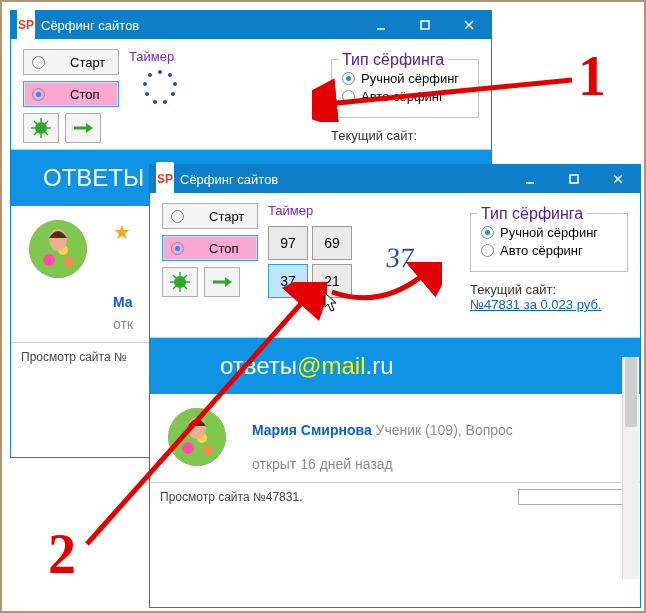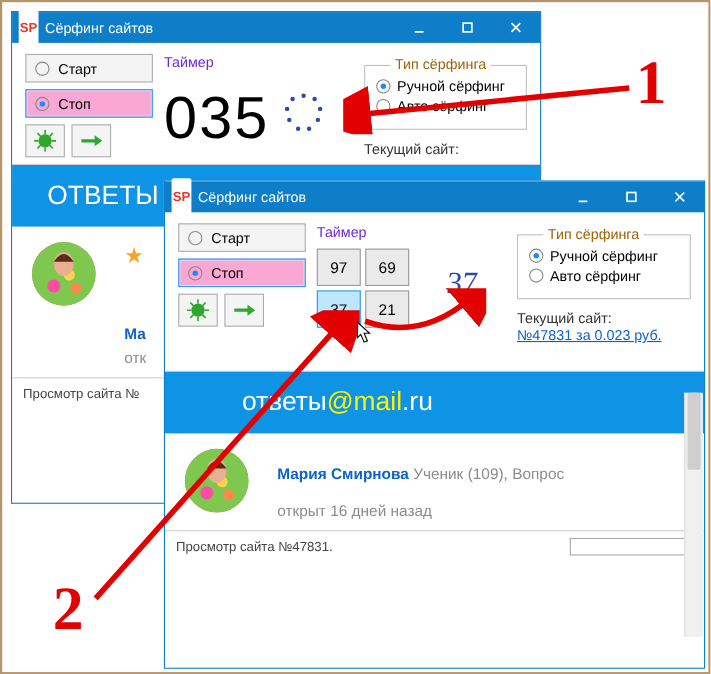--- a/index.html
+++ b/index.html
@@ -6,32 +6,32 @@
 .stage{position:relative;width:646px;height:613px;background:#fff;border:2px solid #b2956b;box-sizing:border-box;overflow:hidden}
 .window{position:absolute;background:#fff;border:1px solid #0f7ec9;box-sizing:border-box}
 .titlebar{height:28px;background:#0f7ec9;color:#fff;display:flex;align-items:center;padding:0 0 0 6px}
 .tb-icon{width:18px;height:34px;background:#fff;color:#e53a2b;font-weight:700;font-size:12px;display:flex;align-items:center;justify-content:center;margin-right:6px;border-radius:2px}
 .tb-title{flex:1}
 .tb-ctrl{width:44px;height:26px;display:flex;align-items:center;justify-content:center;color:#fff}
 .tb-ctrl svg{width:12px;height:12px;display:block}
 .tb-ctrl.close{background:transparent}
 .topbar{display:flex;padding:10px 12px 6px 12px;gap:10px;border-bottom:1px solid #d0d0d0}
 .ctrlcol{display:flex;flex-direction:column;gap:6px}
-.btn{width:116px;height:26px;border:1px solid #adadad;background:#f4f4f4;display:flex;align-items:center;gap:8px;padding:0 8px;cursor:pointer;box-sizing:border-box}
+.btn{width:96px;height:26px;border:1px solid #adadad;background:#f4f4f4;display:flex;align-items:center;gap:25px;padding:0 8px;cursor:pointer;box-sizing:border-box}
 .btn.pressed{border:1px solid #3399ff;background:#f9a8d4;box-shadow:inset 0 0 0 1px #cfe5fa}
 .radio-dot{width:11px;height:11px;border:1px solid #888;border-radius:50%;display:flex;align-items:center;justify-content:center;flex:0 0 auto}
 .radio-dot .inner{width:5px;height:5px;background:#1a8cff;border-radius:50%}
 .iconrow{display:flex;gap:6px}
 .sqbtn{width:34px;height:28px;border:1px solid #adadad;background:#f4f4f4;display:flex;align-items:center;justify-content:center;cursor:pointer}
 .sect-label{color:#6d28d9;margin-bottom:6px}
 .timer-big{font-size:54px;font-weight:400;letter-spacing:2px;line-height:1;padding-top:10px}
 .ring{width:34px;height:34px;position:relative;display:inline-block;margin-left:14px}
 .ring span{position:absolute;width:4px;height:4px;background:#2a4aa8;border-radius:50%}
 .grp{border:1px solid #c0c0c0;padding:8px 10px 10px 10px;position:relative;margin-top:10px}
-.grp .legend{position:absolute;top:-9px;left:23px;background:#fff;padding:0 4px;font-size:13px;color:#a16207}
+.grp .legend{position:absolute;top:-9px;left:6px;background:#fff;padding:0 4px;font-size:16px;color:#4c1d95}
 .radioline{display:flex;align-items:center;gap:6px;margin:3px 0;cursor:pointer}
 .cur{margin-top:10px;color:#333}
 .cur a{color:#0b61ce;text-decoration:underline}
 .banner{height:56px;background:#0f94e5;color:#fff;display:flex;align-items:center;padding-left:32px;font-size:24px}
 .banner .mail{color:#fff200}
 .banner .ru{color:#fff}
 .content{display:flex;padding:14px 18px 10px 18px;gap:14px}
 .avatar{width:58px;height:58px;border-radius:50%;overflow:hidden;flex:0 0 auto;background:radial-gradient(circle at 30% 30%,#ff66aa,#7a2)}
 .avatar svg{width:100%;height:100%}
 .qtitle{font-size:20px;color:#222;line-height:1.35}
@@ -110,21 +110,20 @@
                 <line x1="1" y1="7" x2="14" y2="7" stroke="#2da82d" stroke-width="3"></line>
                 <polygon points="13,2 20,7 13,12" fill="#2da82d"></polygon>
               </svg>
             </div>
         </div>
       </div>
       <div style="flex:1;display:flex">
         <div>
           <div class="sect-label">Таймер</div>
           <div style="display:flex;align-items:center">
-            <div class="timer-big">035</div>
             <div class="ring">
               <span style="top:0;left:15px"></span>
                 <span style="top:3px;left:25px"></span>
                 <span style="top:12px;left:30px"></span>
                 <span style="top:22px;left:28px"></span>
                 <span style="top:30px;left:20px"></span>
                 <span style="top:30px;left:10px"></span>
                 <span style="top:22px;left:2px"></span>
                 <span style="top:12px;left:0"></span>
                 <span style="top:3px;left:5px"></span>

